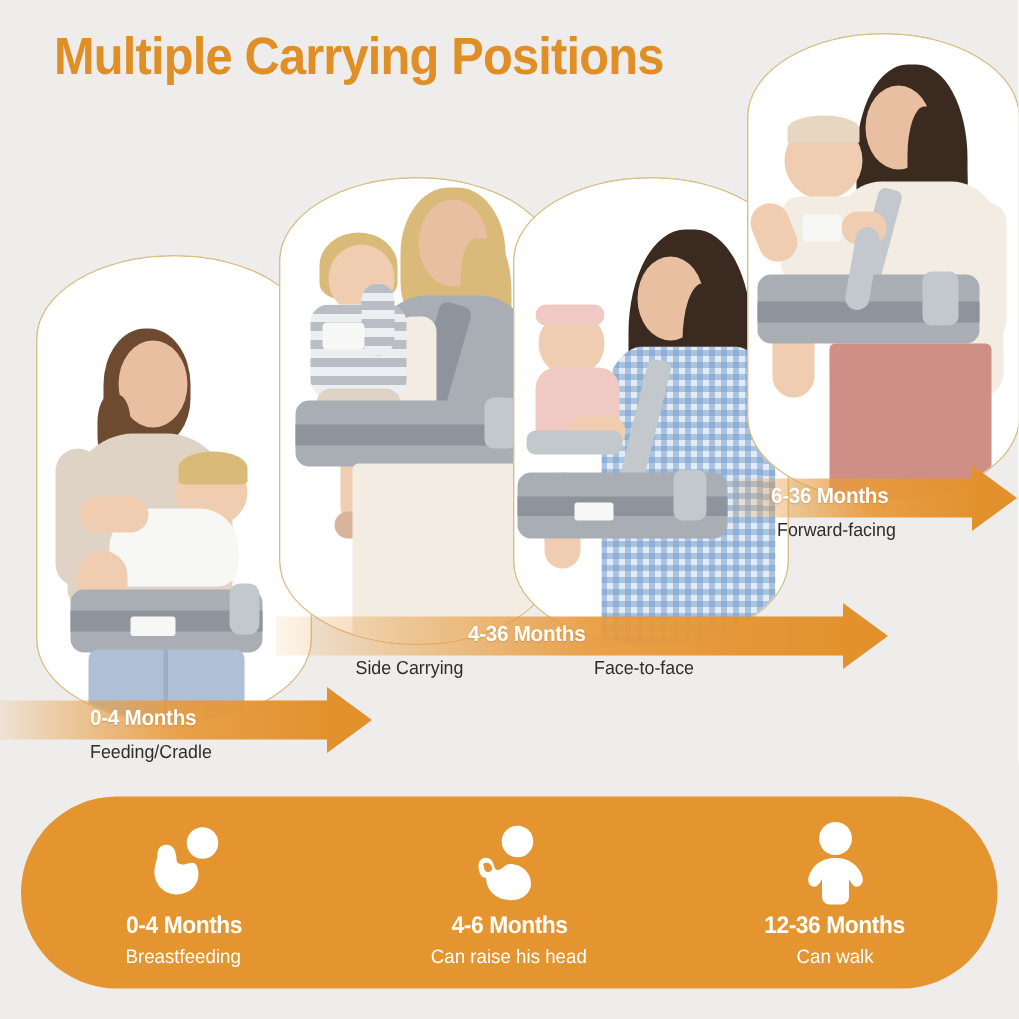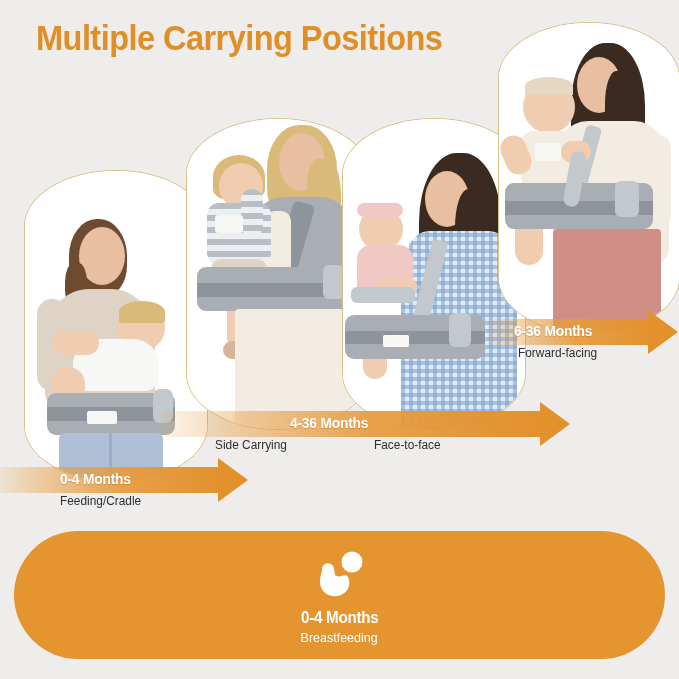--- a/index.html
+++ b/index.html
@@ -285,21 +285,21 @@
     </div>
   </div>
 
   <div class="arrow-wrap" style="left:-4px;top:458px;width:256px;height:44px;">
     <div class="arrow-body" style="width:226px;"></div>
     <div class="arrow-head" style="left:222px;"></div>
     <div class="arrow-label" style="left:64px;top:13px;">0-4 Months</div>
     <div class="arrow-sub" style="left:64px;top:36px;">Feeding/Cradle</div>
   </div>
 
-  <div class="arrow-wrap" style="left:162px;top:402px;width:416px;height:44px;">
+  <div class="arrow-wrap" style="left:184px;top:402px;width:416px;height:44px;">
     <div class="arrow-body" style="width:382px;"></div>
     <div class="arrow-head" style="left:378px;"></div>
     <div class="arrow-label" style="left:128px;top:13px;">4-36 Months</div>
     <div class="arrow-sub" style="left:53px;top:36px;">Side Carrying</div>
     <div class="arrow-sub" style="left:212px;top:36px;">Face-to-face</div>
   </div>
 
   <div class="arrow-wrap" style="left:488px;top:310px;width:196px;height:44px;">
     <div class="arrow-body" style="width:164px;"></div>
     <div class="arrow-head" style="left:160px;"></div>
@@ -315,17 +315,42 @@
           <circle cx="43" cy="17" r="10.5" fill="#ffffff"></circle>
           <path d="M13 24 C13 18 21 16 24 21 C27 26 24 30 28 31 C33 32 37 28 39 32
                    C42 38 40 47 32 50 C22 54 12 48 11 38 C10.4 32 13 29 13 24 Z" fill="#ffffff"></path>
           <path d="M25 24 C29 22 33 25 33 29 C33 31 31 32 29 31 C27 30 27 26 25 24 Z" fill="#e4952f"></path>
         </svg>
       </div>
       <div class="ms-months">0-4 Months</div>
       <div class="ms-desc">Breastfeeding</div>
     </div>
 
-
-
+    <div class="milestone">
+      <div class="ms-icon">
+        <svg viewBox="0 0 62 62" width="62" height="62" aria-hidden="true">
+          <circle cx="36" cy="16" r="10.5" fill="#ffffff"></circle>
+          <path d="M10 32 C10 27 16 25 19 29 C21 32 20 35 23 35 C26 35 27 31 31 31
+                   C39 31 45 37 45 44 C45 51 38 56 30 55 C19 54 15 46 15 40
+                   C13 41 10 38 10 32 Z" fill="#ffffff"></path>
+          <path d="M13 31 C16 29 19 31 19 34 C19 36 17 37 15 36 C13.5 35 14 33 13 31 Z" fill="#e4952f"></path>
+        </svg>
+      </div>
+      <div class="ms-months">4-6 Months</div>
+      <div class="ms-desc">Can raise his head</div>
+    </div>
+
+
+    <div class="milestone">
+      <div class="ms-icon">
+        <svg viewBox="0 0 62 62" width="62" height="62" aria-hidden="true">
+          <circle cx="31" cy="14" r="11" fill="#ffffff"></circle>
+          <path d="M31 27 c9 0 16 5 18 13 c1 4 -2 7 -5 6 c-2 -1 -3 -3 -4 -5
+                   v12 a5 5 0 0 1 -5 5 h-8 a5 5 0 0 1 -5 -5 V41 c-1 2 -2 4 -4 5
+                   c-3 1 -6 -2 -5 -6 c2 -8 9 -13 18 -13 Z" fill="#ffffff"></path>
+        </svg>
+      </div>
+      <div class="ms-months">12-36 Months</div>
+      <div class="ms-desc">Can walk</div>
+    </div>
 
   </div>
 </div>
 
 </body></html>

